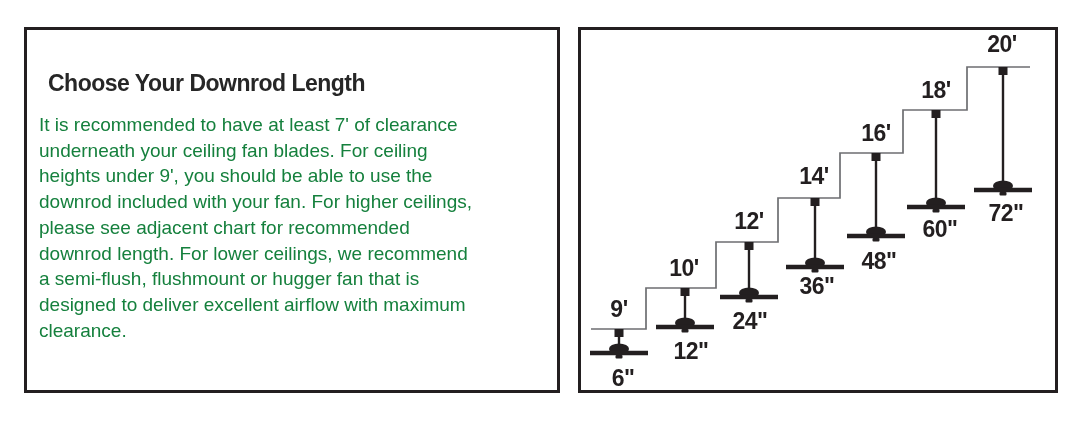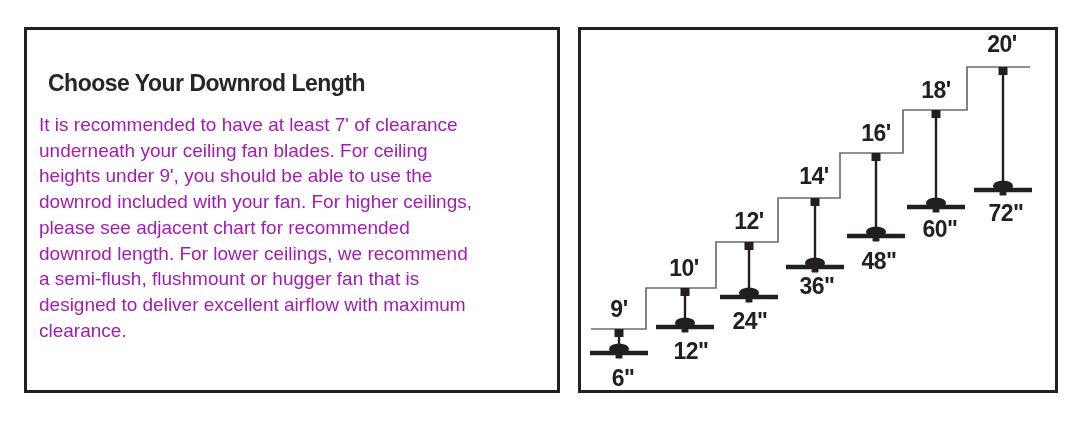--- a/index.html
+++ b/index.html
@@ -33,21 +33,21 @@
     white-space: nowrap;
   }
   #panel-body {
     position: absolute;
     left: 12px;
     top: 82px;
     margin: 0;
     width: 512px;
     font-size: 19px;
     line-height: 25.7px;
-    color: #a21caf;
+    color: #15803d;
     white-space: pre-line;
   }
   #diagram-svg { position: absolute; left: 0; top: 0; }
   .stair-line {
     fill: none;
     stroke: #6d6e71;
     stroke-width: 1.7;
   }
   .fan-part   { fill: #231f20; }
   .fan-rod    { stroke: #231f20; stroke-width: 2.4; }

